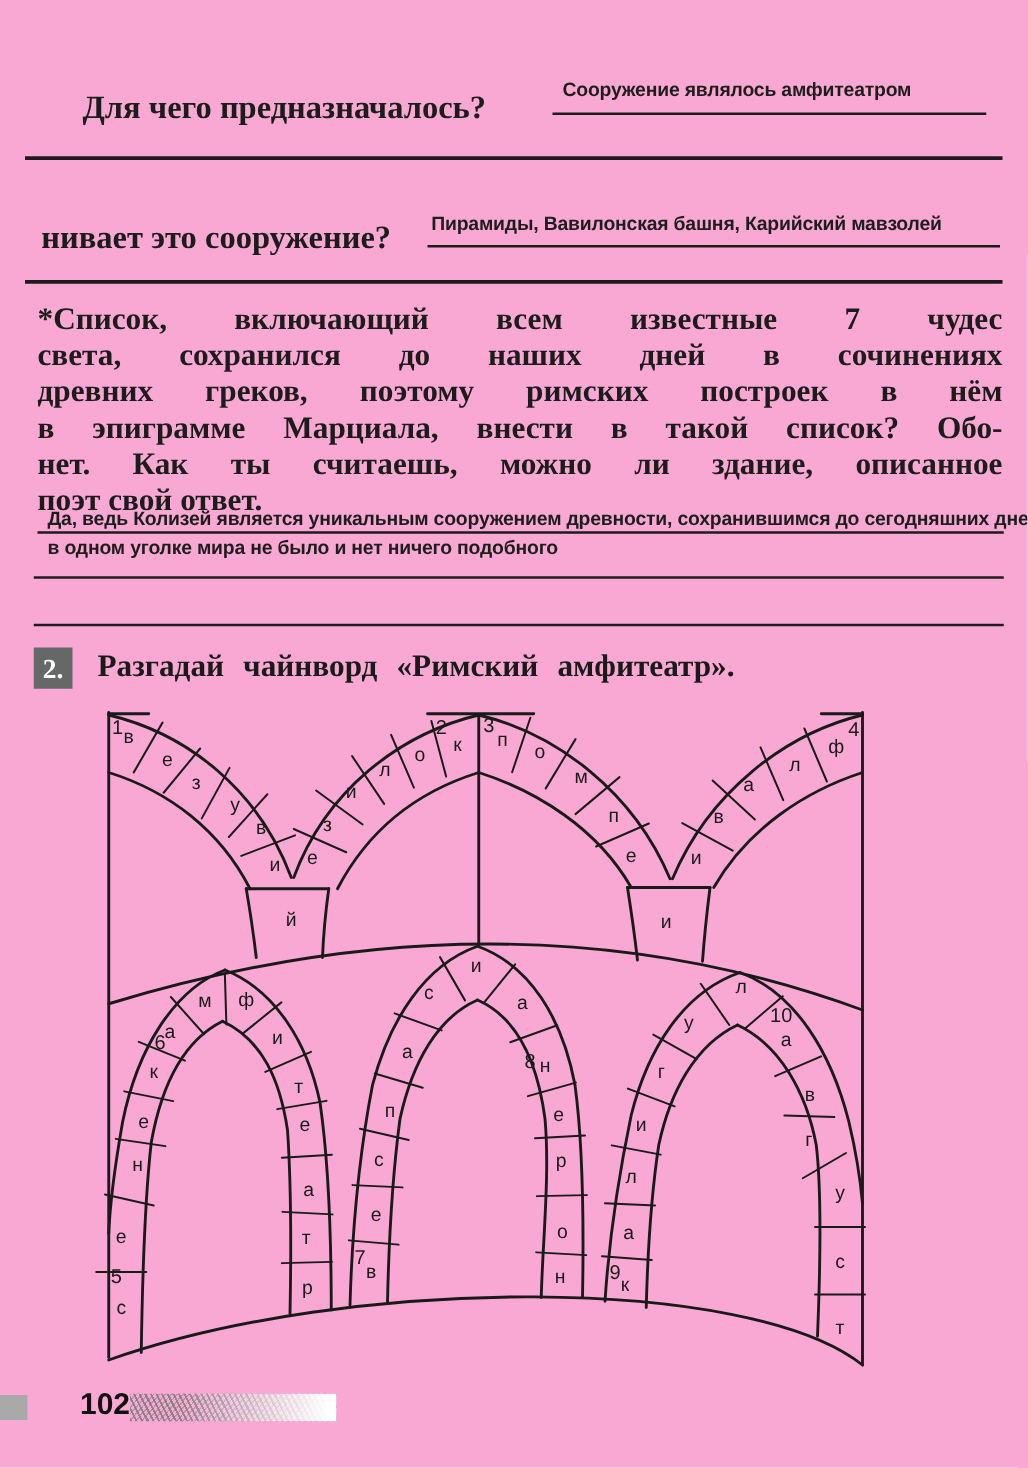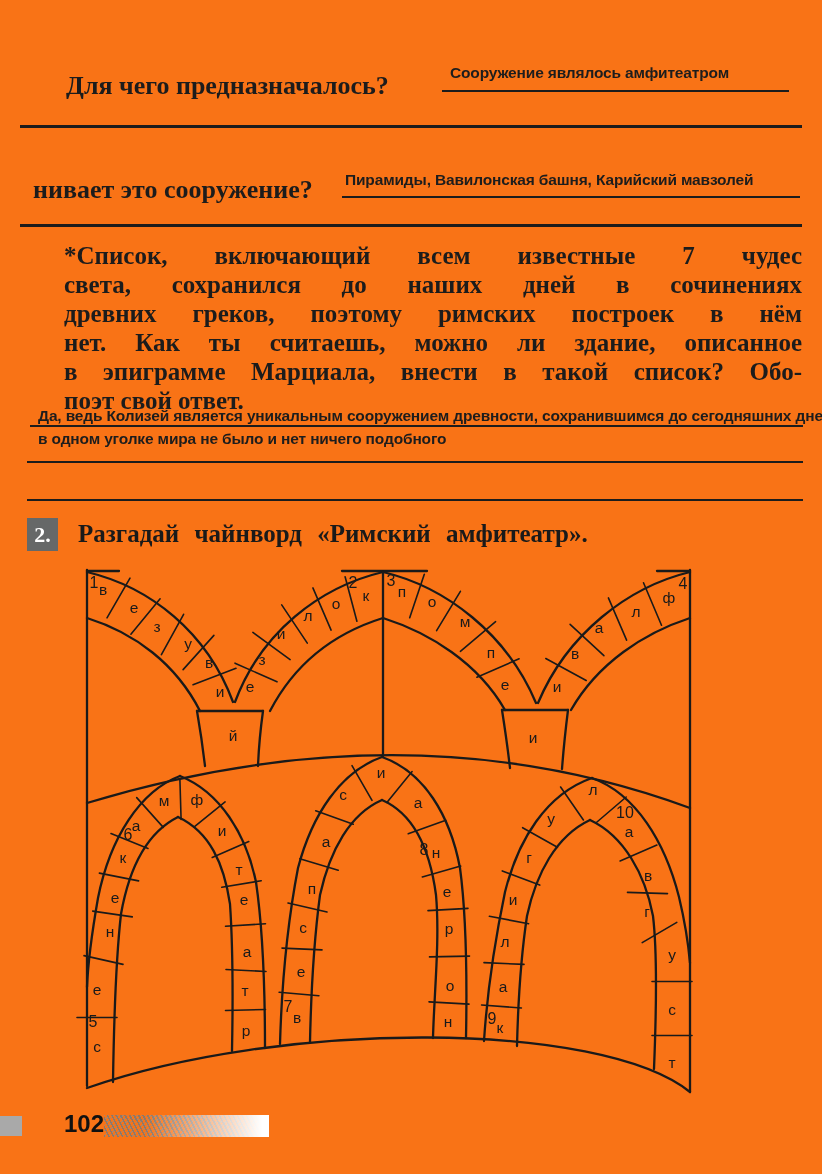--- a/index.html
+++ b/index.html
@@ -1,24 +1,24 @@
 <!DOCTYPE html>
 <html><head>
 <meta charset="utf-8">
 <style>
   html,body{margin:0;padding:0;background:#e8e8e8;}
-  #page{position:relative;width:822px;height:1174px;background:#f97316;overflow:hidden;
+  #page{position:relative;width:822px;height:1174px;background:#f9a8d4;overflow:hidden;
         font-family:"Liberation Serif",serif;color:#141414;}
   .abs{position:absolute;}
   .qtext{font-weight:700;font-size:26px;color:#1c1c1c;}
   .hand{font-family:"Liberation Sans",sans-serif;font-weight:700;font-size:15.5px;
         color:#1d1d1d;letter-spacing:-0.15px;white-space:nowrap;}
   .rule{background:#1c1c1c;}
   .jline{text-align:justify;text-align-last:justify;white-space:nowrap;}
-  #para div{height:29px;line-height:29px;font-weight:700;font-size:25px;color:#1c1c1c;margin-left:34px;}
+  #para div{height:29px;line-height:29px;font-weight:700;font-size:25px;color:#1c1c1c;}
   #para .last{text-align-last:left;}
   #sec-box{background:#666868;color:#fff;font-weight:700;font-size:22px;
            display:flex;align-items:center;justify-content:center;}
   #sec-title{font-weight:700;font-size:25px;word-spacing:9px;color:#1a1a1a;white-space:nowrap;}
   #footer-num{font-family:"Liberation Sans",sans-serif;font-weight:700;font-size:24px;color:#111;margin-left:31px;}
   #footer-square{background:#a9a9a9;}
   #footer-texture{background:
      repeating-linear-gradient(63deg, rgba(120,120,120,.8) 0 1.5px, transparent 1.5px 4px),
      repeating-linear-gradient(-48deg, rgba(140,140,140,.65) 0 1px, transparent 1px 3.5px);}
   #footer-texture:after{content:"";position:absolute;inset:0;
@@ -39,22 +39,22 @@
   <div class="abs qtext" style="left:33px;top:175px;">нивает это сооружение?</div>
   <div class="abs hand" style="left:345px;top:171px;">Пирамиды, Вавилонская башня, Карийский мавзолей</div>
   <div class="abs rule" style="left:342px;top:196px;width:458px;height:2px;"></div>
 
   <div class="abs rule" style="left:20px;top:224px;width:782px;height:3px;"></div>
 
   <div id="para" class="abs" style="left:30px;top:241px;width:772px;">
     <div class="jline">*Список, включающий всем известные 7 чудес</div>
     <div class="jline">света, сохранился до наших дней в сочинениях</div>
     <div class="jline">древних греков, поэтому римских построек в нём</div>
+    <div class="jline">в эпиграмме Марциала, внести в такой список? Обо-</div>
     <div class="jline">нет. Как ты считаешь, можно ли здание, описанное</div>
-    <div class="jline">в эпиграмме Марциала, внести в такой список? Обо-</div>
     <div class="last">поэт свой ответ.</div>
   </div>
 
   <div class="abs hand" style="left:38px;top:407px;">Да, ведь Колизей является уникальным сооружением древности, сохранившимся до сегодняшних дней. Ни</div>
   <div class="abs rule" style="left:30px;top:425px;width:773px;height:2px;"></div>
   <div class="abs hand" style="left:38px;top:430px;">в одном уголке мира не было и нет ничего подобного</div>
   <div class="abs rule" style="left:27px;top:461px;width:776px;height:2px;"></div>
   <div class="abs rule" style="left:27px;top:499px;width:776px;height:2px;"></div>
 
   <div id="sec-box" class="abs" style="left:27px;top:518px;width:31px;height:33px;">

